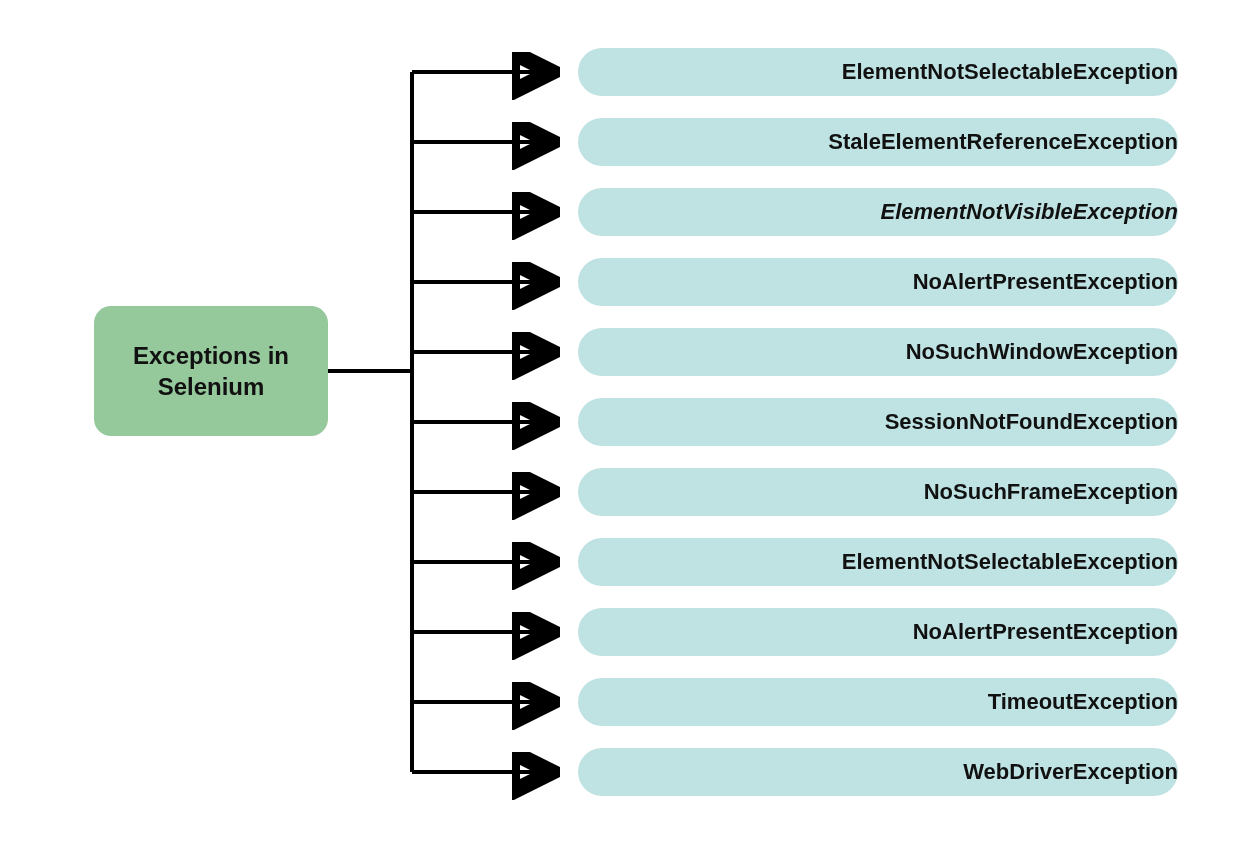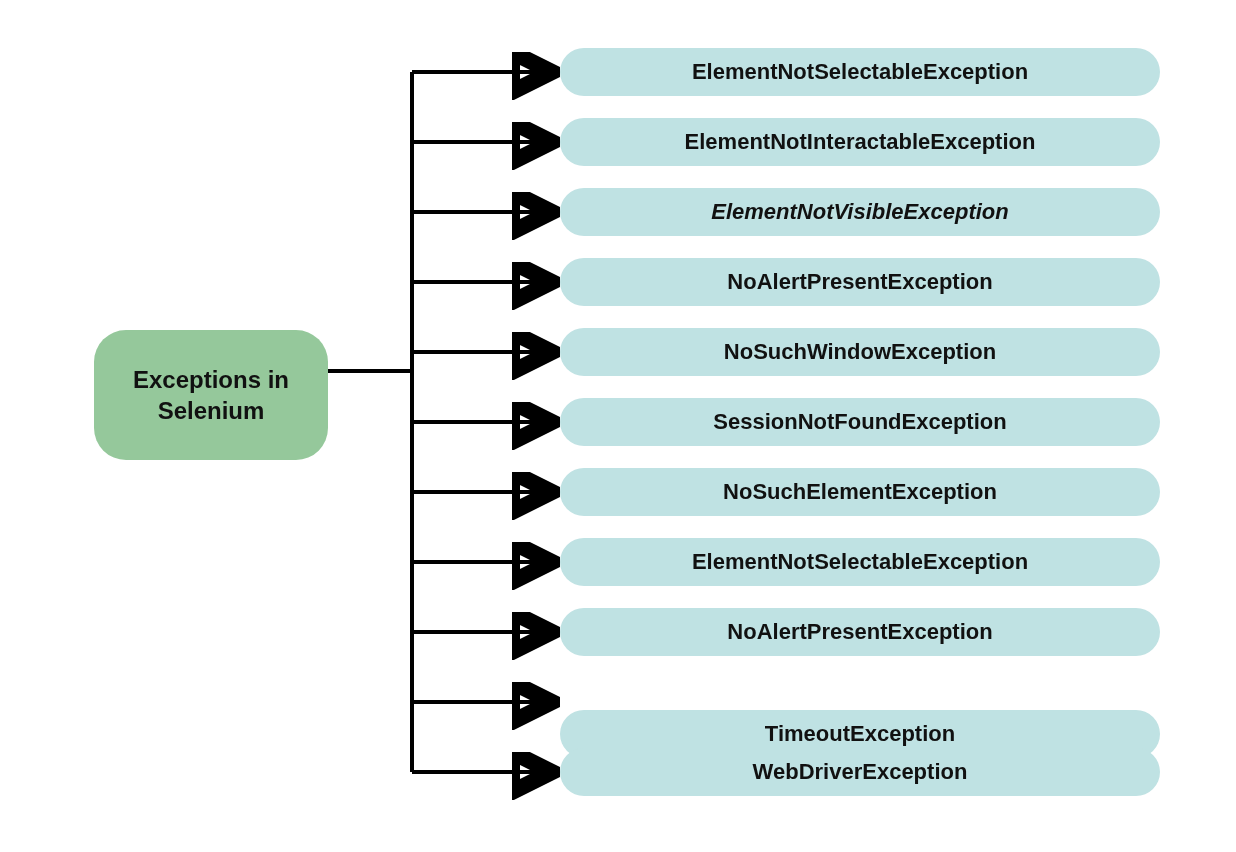--- a/index.html
+++ b/index.html
@@ -14,41 +14,40 @@
       font-family: Arial, Helvetica, sans-serif;
       position: relative;
     }
     .root-node {
       position: absolute;
       left: 94px;
       top: 306px;
       width: 234px;
       height: 130px;
       background: #95c89b;
-      border-radius: 32px;
+      border-radius: 17px;
       display: flex;
       align-items: center;
       justify-content: center;
       text-align: center;
       font-weight: 700;
       font-size: 24px;
       color: #111;
       line-height: 1.3;
-      margin-top: 24px;
     }
     .child-node {
       position: absolute;
-      left: 560px;
+      left: 578px;
       width: 600px;
       height: 48px;
       background: #bfe2e3;
       border-radius: 24px;
       display: flex;
       align-items: center;
-      justify-content: center;
+      justify-content: flex-end;
       font-weight: 700;
       font-size: 22px;
       color: #111;
     }
     .connector-svg {
       position: absolute;
       left: 0;
       top: 0;
       width: 1236px;
       height: 852px;
@@ -91,42 +90,42 @@
 
 <div class="root-node">
   <span>Exceptions in Selenium</span>
 </div>
 
 <div id="children-container">
     <div class="child-node" style="top: 48px;">
       <span>ElementNotSelectableException</span>
     </div>
     <div class="child-node" style="top: 118px;">
-      <span>ElementNotInteractableException</span>
+      <span>StaleElementReferenceException</span>
     </div>
     <div class="child-node" style="top: 188px; font-style: italic;">
       <span>ElementNotVisibleException</span>
     </div>
     <div class="child-node" style="top: 258px;">
       <span>NoAlertPresentException</span>
     </div>
     <div class="child-node" style="top: 328px;">
       <span>NoSuchWindowException</span>
     </div>
     <div class="child-node" style="top: 398px;">
       <span>SessionNotFoundException</span>
     </div>
     <div class="child-node" style="top: 468px;">
-      <span>NoSuchElementException</span>
+      <span>NoSuchFrameException</span>
     </div>
     <div class="child-node" style="top: 538px;">
       <span>ElementNotSelectableException</span>
     </div>
     <div class="child-node" style="top: 608px;">
       <span>NoAlertPresentException</span>
     </div>
-    <div class="child-node" style="top: 678px; margin-top: 32px;">
+    <div class="child-node" style="top: 678px;">
       <span>TimeoutException</span>
     </div>
     <div class="child-node" style="top: 748px;">
       <span>WebDriverException</span>
     </div>
   </div>
 
 </body></html>

